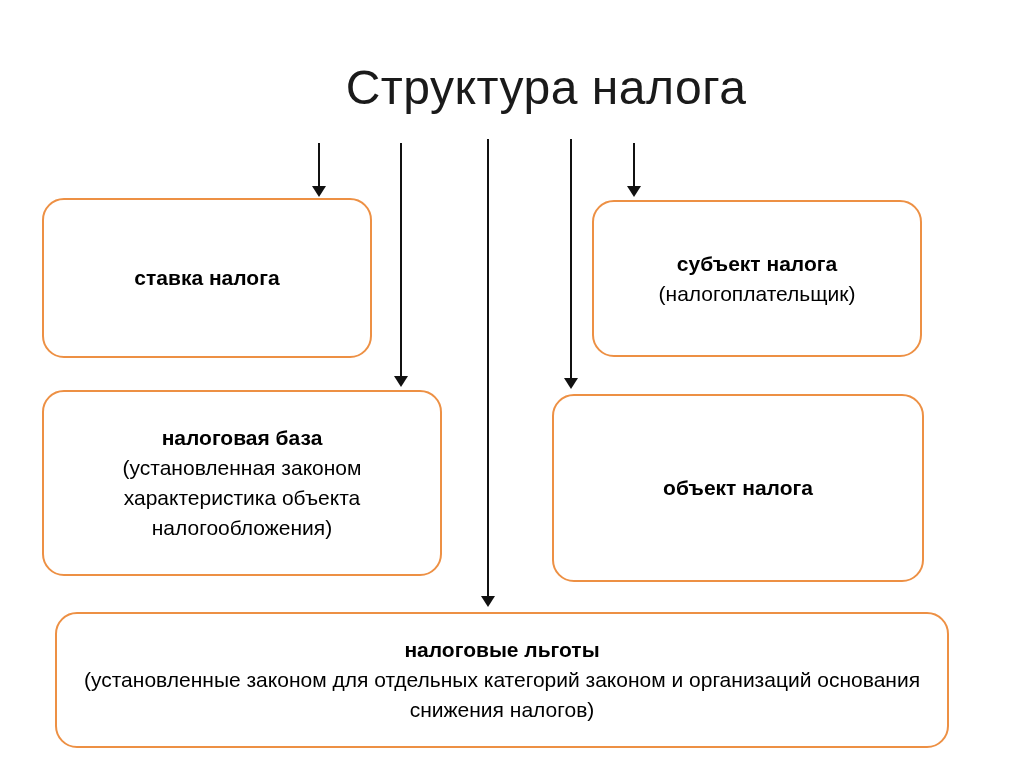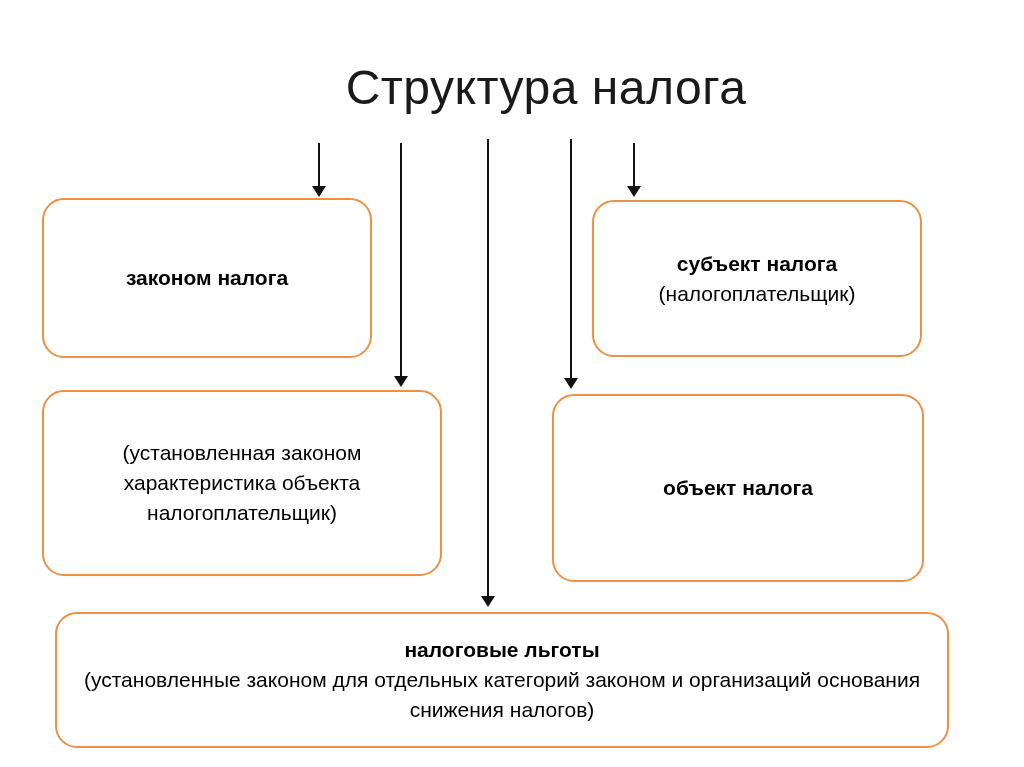--- a/index.html
+++ b/index.html
@@ -85,30 +85,31 @@
 
   <div class="diagram-title">Структура налога</div>
 
   <div class="arrow" id="arrow-stavka"></div>
   <div class="arrow" id="arrow-baza"></div>
   <div class="arrow" id="arrow-lgoty"></div>
   <div class="arrow" id="arrow-obekt"></div>
   <div class="arrow" id="arrow-subekt"></div>
 
   <div class="node" id="node-stavka">
-    <div class="node-title">законом налога</div>
+    <div class="node-title">ставка налога</div>
   </div>
 
   <div class="node" id="node-subekt">
     <div class="node-title">субъект налога</div>
     <div class="node-desc">(налогоплательщик)</div>
   </div>
 
   <div class="node" id="node-baza">
-    <div class="node-desc">(установленная законом характеристика объекта налогоплательщик)</div>
+    <div class="node-title">налоговая база</div>
+    <div class="node-desc">(установленная законом характеристика объекта налогообложения)</div>
   </div>
 
   <div class="node" id="node-obekt">
     <div class="node-title">объект налога</div>
   </div>
 
   <div class="node" id="node-lgoty">
     <div class="node-title">налоговые  льготы</div>
     <div class="node-desc">(установленные законом для отдельных категорий законом и организаций основания снижения налогов)</div>
   </div>

